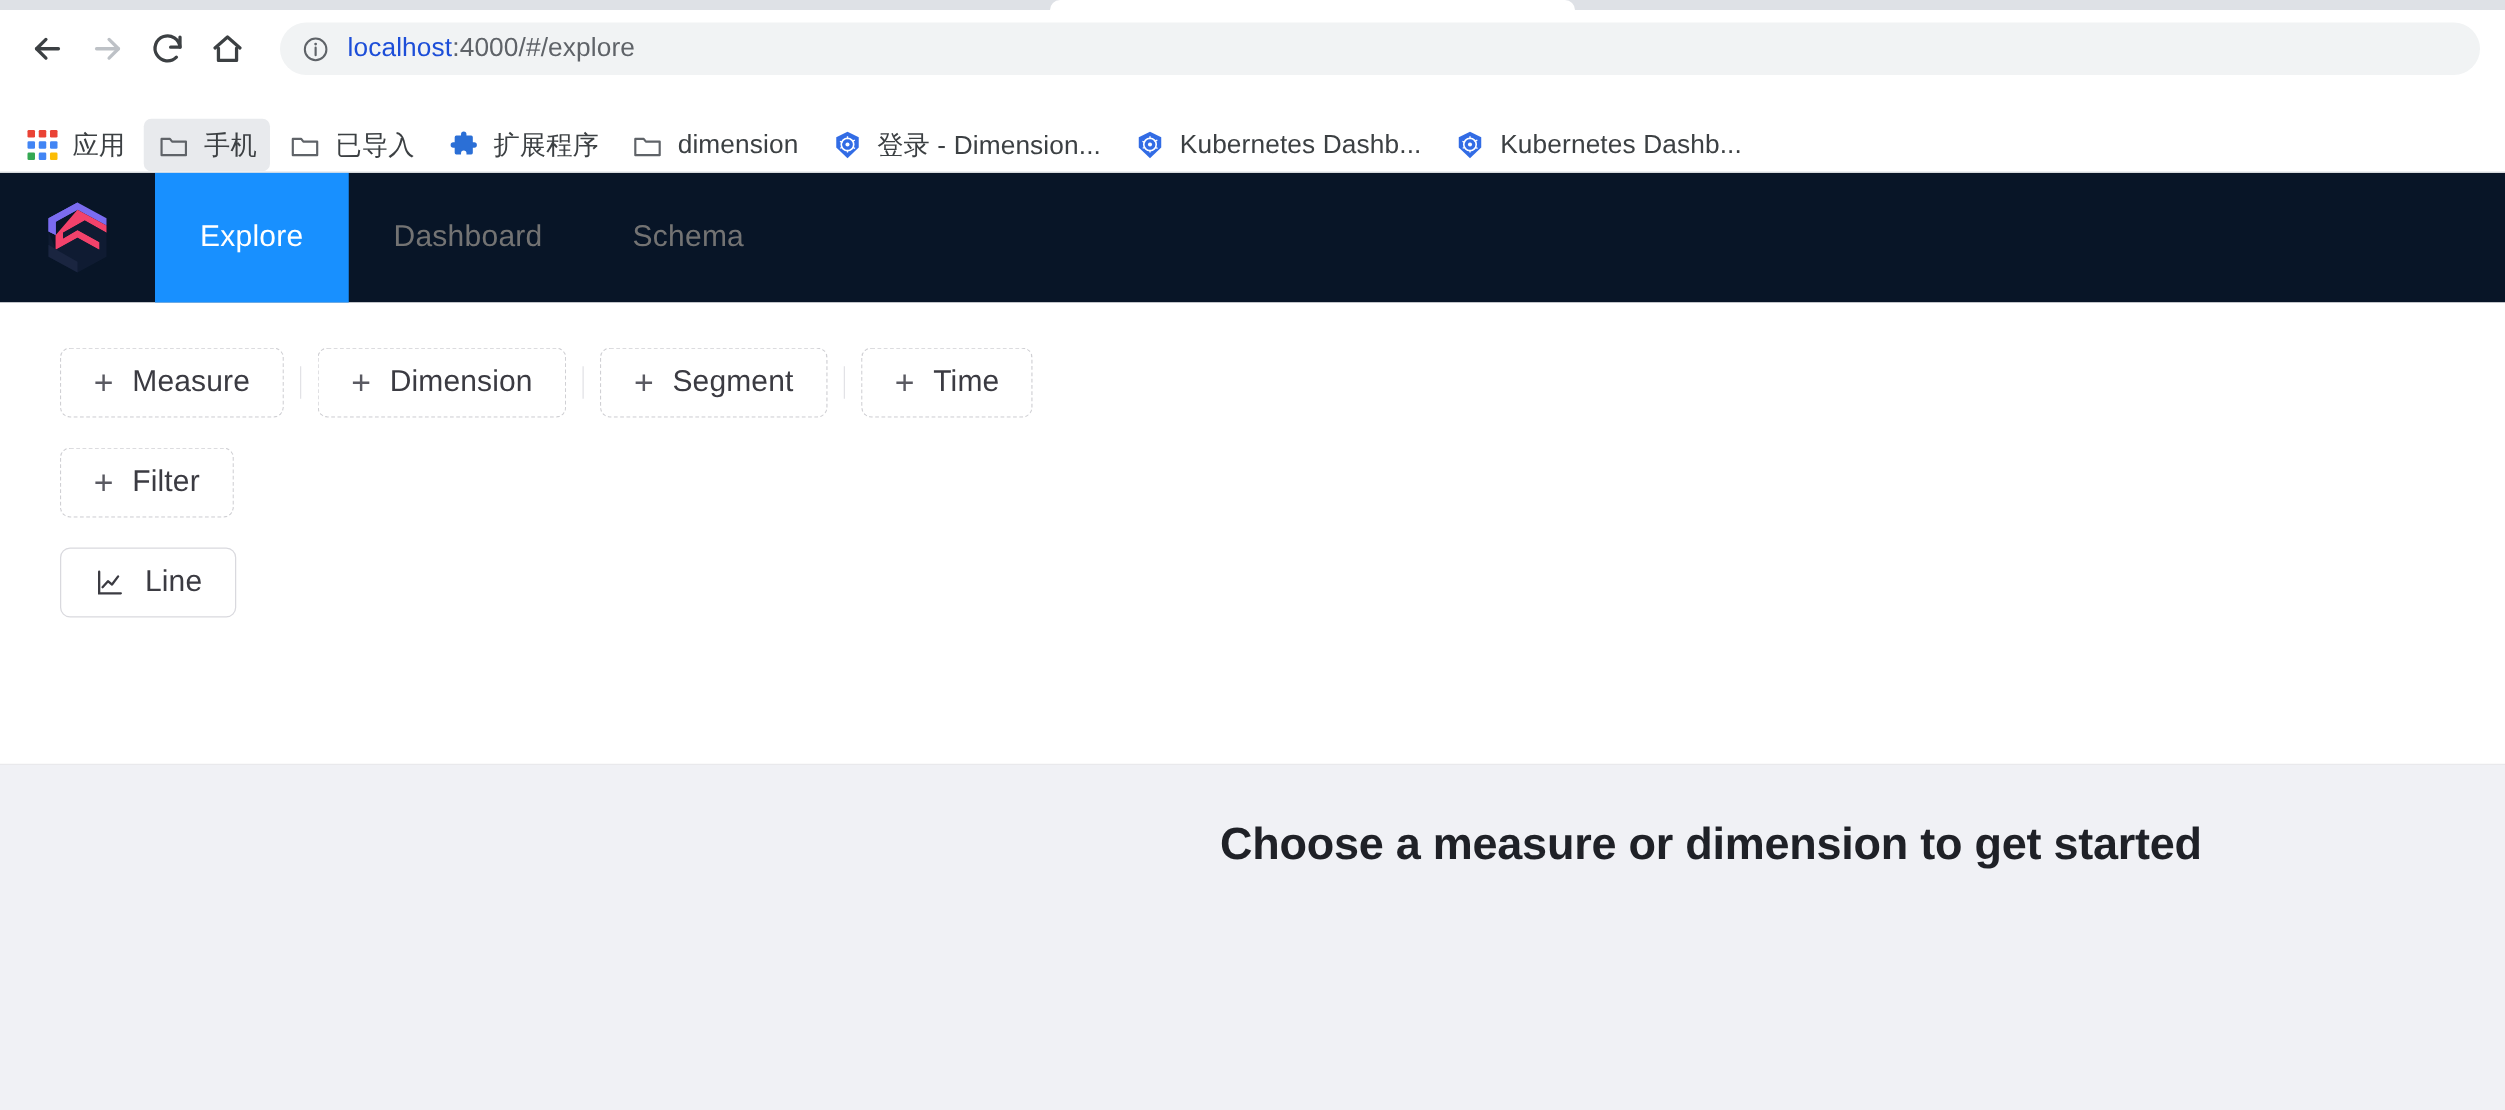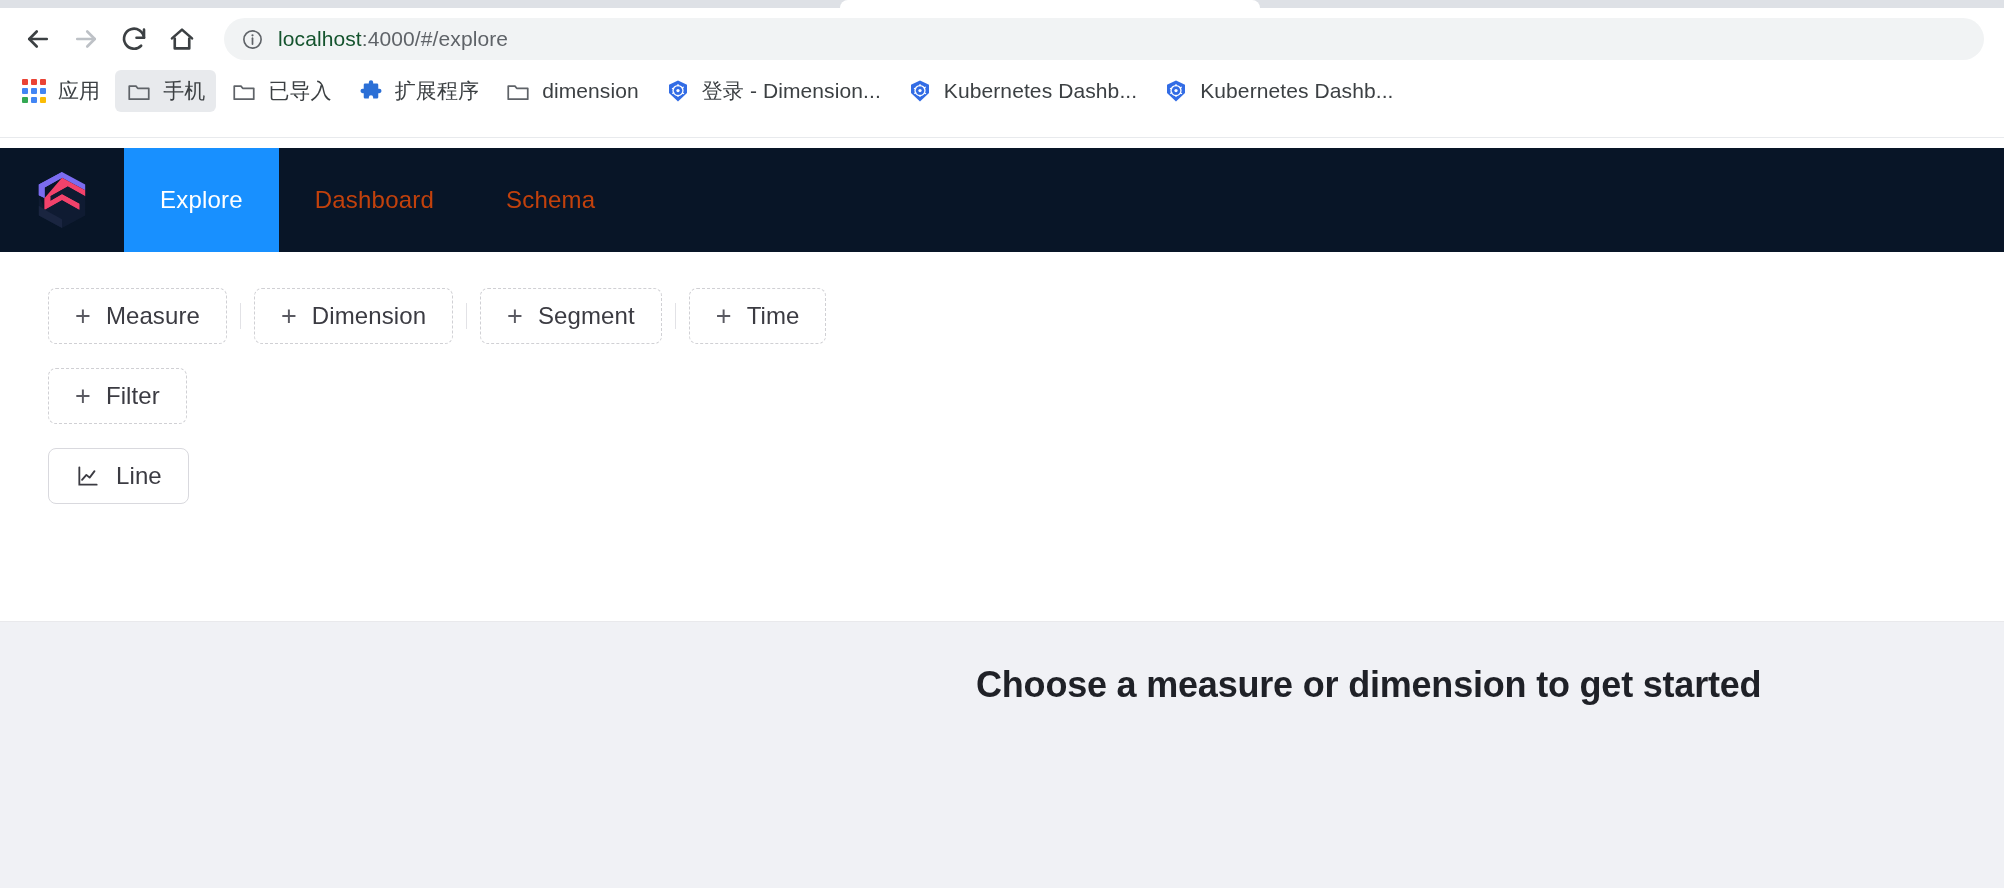--- a/index.html
+++ b/index.html
@@ -71,27 +71,27 @@
     flex: 0 0 auto;
     margin-right: 14px;
     display: flex; align-items: center; justify-content: center;
   }
   #url-text {
     font-size: 21px;
     color: #5f6368;
     white-space: nowrap;
     letter-spacing: 0.1px;
   }
-  #url-text .host { color: #14532d; }
+  #url-text .host { color: #1d4ed8; }
 
   
   #bookmarks-bar {
     height: 68px;
     display: flex;
-    align-items: flex-start;
+    align-items: flex-end;
     padding: 0 0 0 10px;
     background: #ffffff;
     white-space: nowrap;
     overflow: hidden;
     border-bottom: 1px solid #e8eaed;
   }
   .bookmark {
     display: flex;
     align-items: center;
     height: 42px;
@@ -115,38 +115,37 @@
 
   
   .folder-icon svg { display:block; }
 
   
   #app-navbar {
     height: 104px;
     background: #081527;
     display: flex;
     align-items: stretch;
-    margin-top: 10px;
   }
   #logo-cell {
     width: 124px;
     display: flex;
     align-items: center;
     justify-content: center;
     flex: 0 0 auto;
   }
   #logo-mark { width: 58px; height: 62px; display:block; }
 
   .app-tab {
     display: flex;
     align-items: center;
     justify-content: center;
     padding: 0 36px;
     font-size: 24px;
-    color: #c2410c;
+    color: #737373;
     letter-spacing: 0.2px;
     flex: 0 0 auto;
   }
   .app-tab.active {
     background: #1890ff;
     color: #ffffff;
   }
 
   
   #builder {

